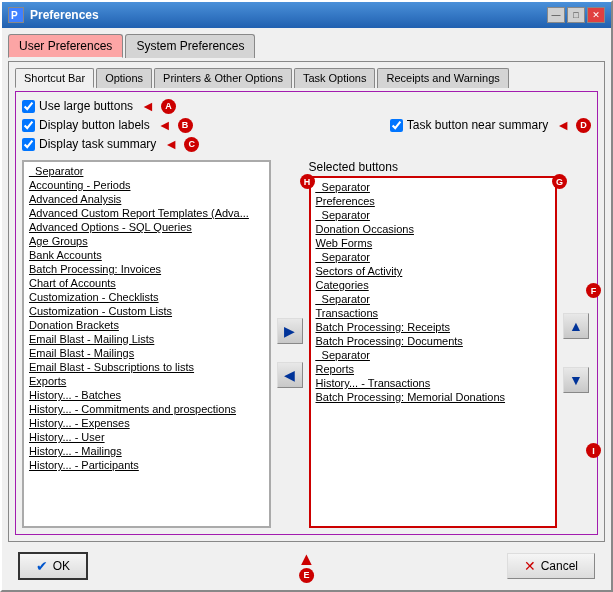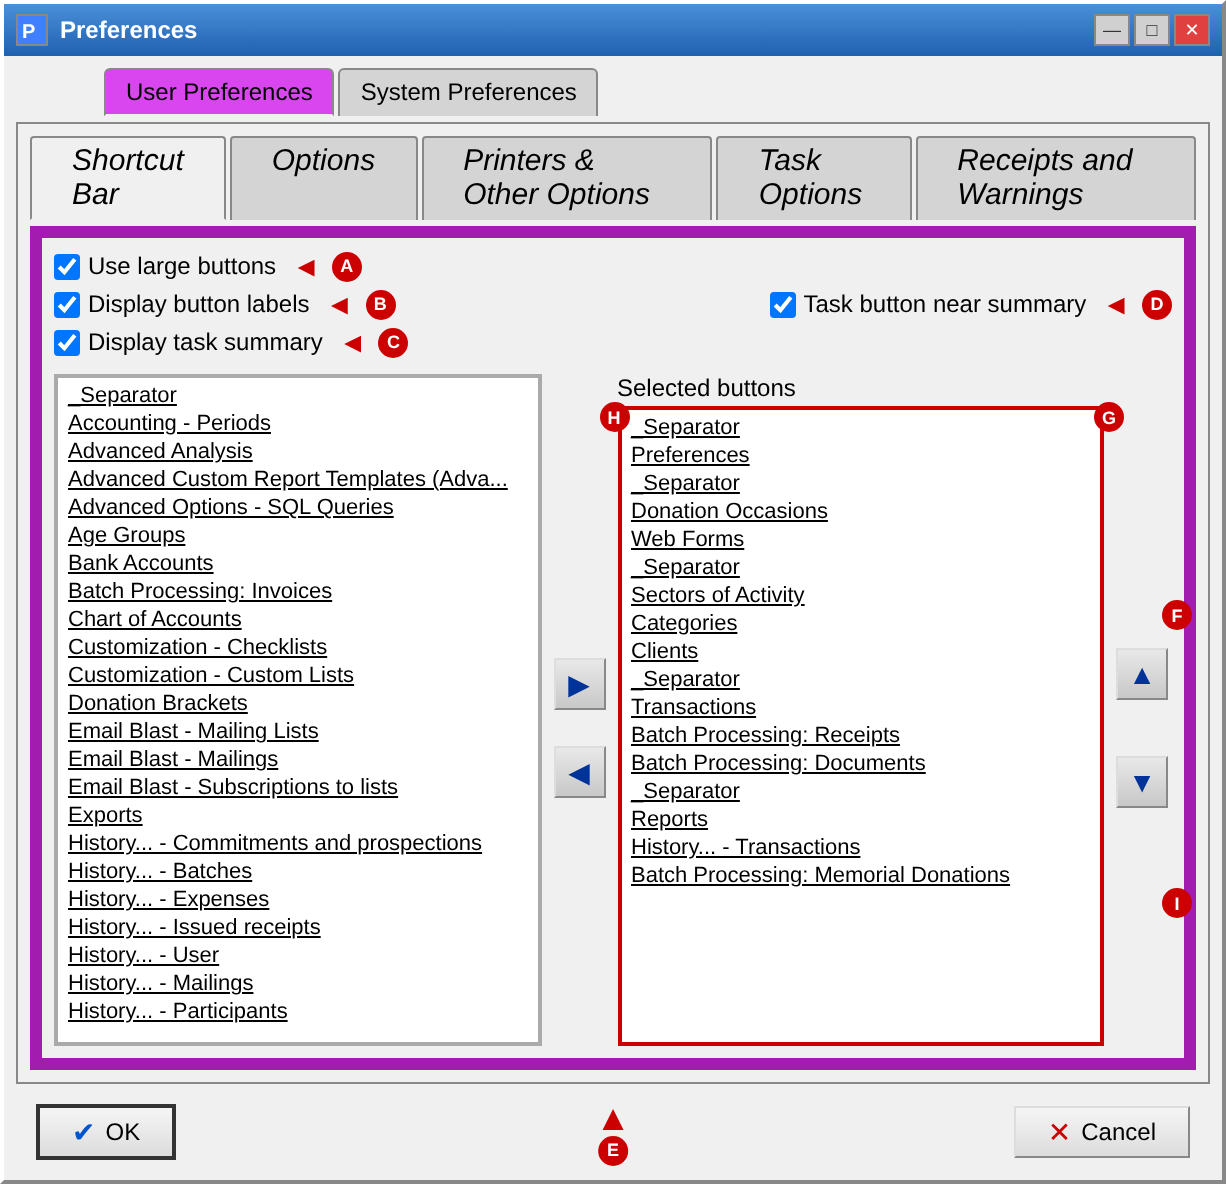--- a/index.html
+++ b/index.html
@@ -88,61 +88,59 @@
     .tab {
       padding: 4px 10px;
       background: #d4d4d4;
       border: 1px solid #888;
       border-bottom: none;
       cursor: pointer;
       font-size: 12px;
       border-radius: 3px 3px 0 0;
     }
     .tab.active {
-      background: #d946ef;
+      background: #fca5a5;
       border-color: #888;
       border-bottom: 1px solid #f0f0f0;
       z-index: 3;
-      margin-left: 44px;
     }
     .tab-panel {
       border: 1px solid #888;
       background: #f0f0f0;
       padding: 6px;
       flex: 1;
       display: flex;
       flex-direction: column;
       position: relative;
       z-index: 1;
     }
     
     .inner-tab-row {
       display: flex;
       gap: 2px;
       margin-bottom: -1px;
       position: relative;
       z-index: 2;
     }
     .inner-tab {
-      padding: 3px 20px;
+      padding: 3px 8px;
       background: #d4d4d4;
       border: 1px solid #888;
       border-bottom: none;
       cursor: pointer;
-      font-size: 15px;
+      font-size: 11px;
       border-radius: 2px 2px 0 0;
-      font-style: italic;
     }
     .inner-tab.active {
       background: #f0f0f0;
       border-bottom: 1px solid #f0f0f0;
       z-index: 3;
     }
     .inner-tab-panel {
-      border: 6px solid #a21caf;
+      border: 1px solid #a21caf;
       background: #f0f0f0;
       padding: 6px;
       flex: 1;
       display: flex;
       flex-direction: column;
       gap: 4px;
       position: relative;
       z-index: 1;
     }
     .checkbox-item {
@@ -367,24 +365,23 @@
                 <div class="list-item">Bank Accounts</div>
                 <div class="list-item">Batch Processing: Invoices</div>
                 <div class="list-item">Chart of Accounts</div>
                 <div class="list-item">Customization - Checklists</div>
                 <div class="list-item">Customization - Custom Lists</div>
                 <div class="list-item">Donation Brackets</div>
                 <div class="list-item">Email Blast - Mailing Lists</div>
                 <div class="list-item">Email Blast - Mailings</div>
                 <div class="list-item">Email Blast - Subscriptions to lists</div>
                 <div class="list-item">Exports</div>
+                <div class="list-item">History... - Batches</div>
                 <div class="list-item">History... - Commitments and prospections</div>
-                <div class="list-item">History... - Batches</div>
                 <div class="list-item">History... - Expenses</div>
-                <div class="list-item">History... - Issued receipts</div>
                 <div class="list-item">History... - User</div>
                 <div class="list-item">History... - Mailings</div>
                 <div class="list-item">History... - Participants</div>
               </div>
           </div>
 
           <div class="middle-buttons" style="position:relative;">
             <span style="position:absolute;top:-4px;right:-10px;background:#cc0000;color:white;width:15px;height:15px;border-radius:50%;display:flex;align-items:center;justify-content:center;font-size:9px;font-weight:bold;z-index:10;">H</span>
             <div class="icon-btn" style="color:#003399;">▶</div>
             <div style="height:10px;"></div>
@@ -397,21 +394,20 @@
             <div style="position:absolute;right:-10px;top:14px;background:#cc0000;color:white;width:15px;height:15px;border-radius:50%;display:flex;align-items:center;justify-content:center;font-size:9px;font-weight:bold;z-index:10;">G</div>
             <div class="list-box" id="selected-list" style="border:2px solid #cc0000;background:white;overflow-y:auto;padding:2px;flex:1;">
             <div class="list-item">_Separator</div>
                 <div class="list-item">Preferences</div>
                 <div class="list-item">_Separator</div>
                 <div class="list-item">Donation Occasions</div>
                 <div class="list-item">Web Forms</div>
                 <div class="list-item">_Separator</div>
                 <div class="list-item">Sectors of Activity</div>
                 <div class="list-item">Categories</div>
-                <div class="list-item">Clients</div>
                 <div class="list-item">_Separator</div>
                 <div class="list-item">Transactions</div>
                 <div class="list-item">Batch Processing: Receipts</div>
                 <div class="list-item">Batch Processing: Documents</div>
                 <div class="list-item">_Separator</div>
                 <div class="list-item">Reports</div>
                 <div class="list-item">History... - Transactions</div>
                 <div class="list-item">Batch Processing: Memorial Donations</div>
               </div>
           </div>

